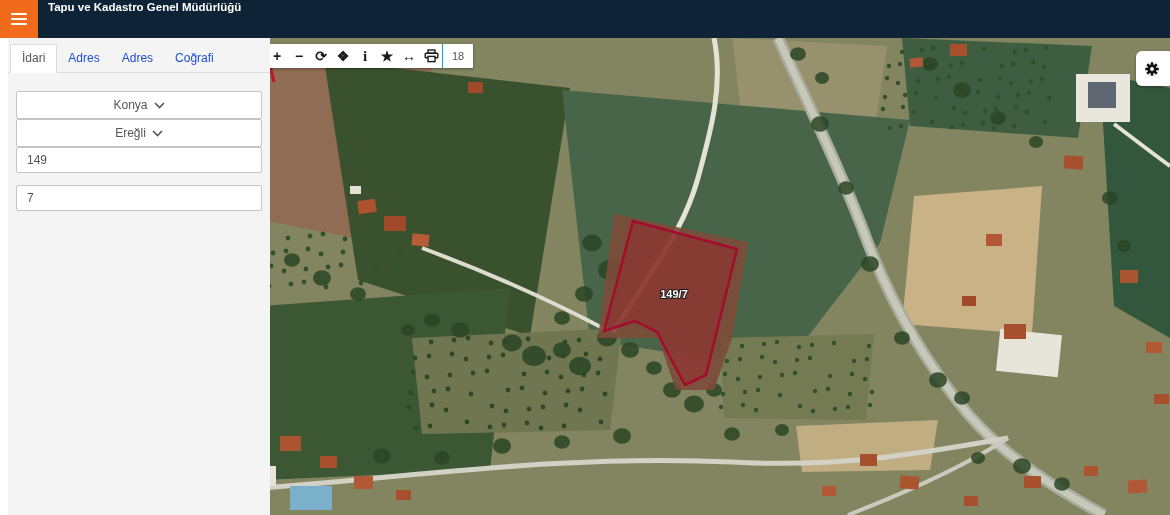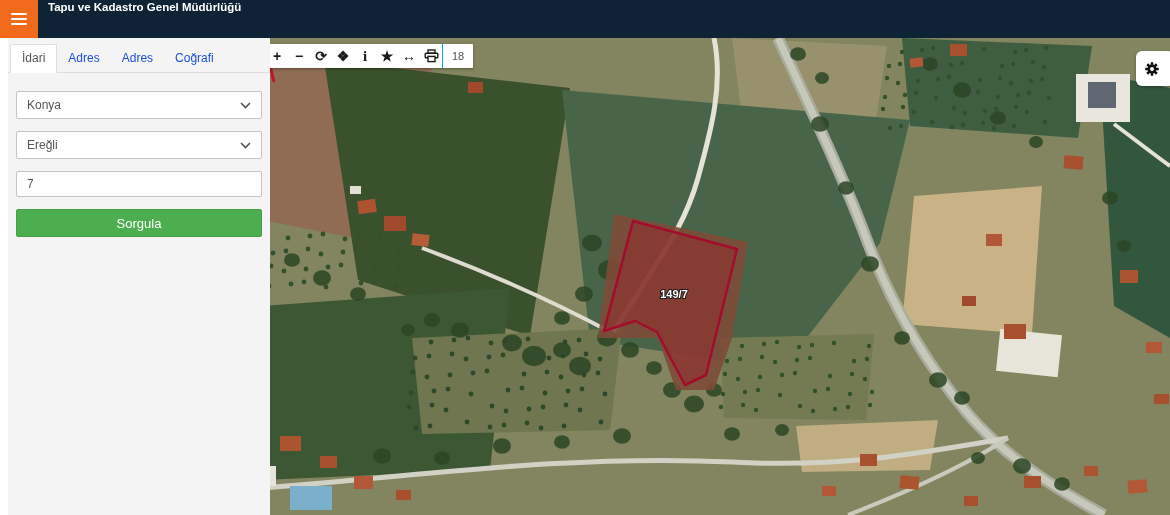--- a/index.html
+++ b/index.html
@@ -14,22 +14,22 @@
   .burger{width:16px;height:12px;display:flex;flex-direction:column;justify-content:space-between}
   .burger span{display:block;height:2.4px;background:#fff;border-radius:1px}
   .titles{margin-left:48px;padding-top:0;color:#fff;font-size:11.5px;font-weight:bold;line-height:15px}
   
   .sidebar{position:absolute;left:8px;top:38px;width:262px;height:477px;background:#f4f4f4;z-index:30}
   .tabs{display:flex;align-items:flex-end;border-bottom:1px solid #ddd;padding:6px 0 0 2px}
   .tab{padding:6px 11px 7px;font-size:12px;color:#1d4ed8;cursor:pointer;white-space:nowrap}
   .tab.active{background:#fff;border:1px solid #ddd;border-bottom:1px solid #fff;
     margin-bottom:-1px;color:#555;border-radius:2px 2px 0 0}
   .form{padding:18px 8px 0}
-  .control{height:26px;border:1px solid #c5c5c5;border-radius:2px;background:#fff;margin-bottom:12px;
-    display:flex;align-items:center;justify-content:space-between;padding:0 10px;font-size:12px;color:#555}
+  .control{height:26px;border:1px solid #c5c5c5;border-radius:2px;background:#fff;
+    display:flex;align-items:center;justify-content:center;padding:0 10px;font-size:12px;color:#555}
   .control .chev{flex:0 0 auto;margin-left:6px;display:flex;align-items:center}
   .txt-input{width:100%;height:26px;box-sizing:border-box;border:1px solid #c5c5c5;border-radius:2px;
     background:#fff;margin-bottom:12px;padding:0 10px;font-size:12px;color:#555;
     font-family:"Liberation Sans",sans-serif;outline:none;display:block}
   .btn-sorgula{display:block;width:100%;height:28px;background:#4cae4f;border:1px solid #44a047;
     border-radius:2px;color:#fff;font-size:13px;cursor:pointer;font-family:"Liberation Sans",sans-serif}
   
   .map{position:absolute;left:262px;top:38px;width:908px;height:477px;overflow:hidden;background:#82855f}
   #map-svg{position:absolute;left:0;top:0}
   .map-toolbar{position:absolute;left:4px;top:6px;height:24px;background:#fff;display:flex;align-items:stretch;
@@ -78,22 +78,22 @@
       </span>
     </div>
     <div class="control">
       <span>Ereğli</span>
       <span class="chev">
         <svg width="11" height="7" viewBox="0 0 11 7">
             <polyline points="1,1 5.5,5.5 10,1" fill="none" stroke="#555" stroke-width="1.6"></polyline>
           </svg>
       </span>
     </div>
+    <input class="txt-input" value="149" style="">
     <input class="txt-input" value="7" style="">
-    <button class="btn-sorgula">Sorgula</button>
   </div>
 </div>
 
 <div class="map">
   <svg id="map-svg" width="908" height="477" viewBox="0 0 908 477">
 
     <rect x="0" y="0" width="908" height="477" fill="#82855f"></rect>
 
     <polygon points="0,12 170,30 118,205 0,182" fill="#8f6c53"></polygon>
     <polygon points="62,22 308,50 268,298 96,242" fill="#3a512e"></polygon>

